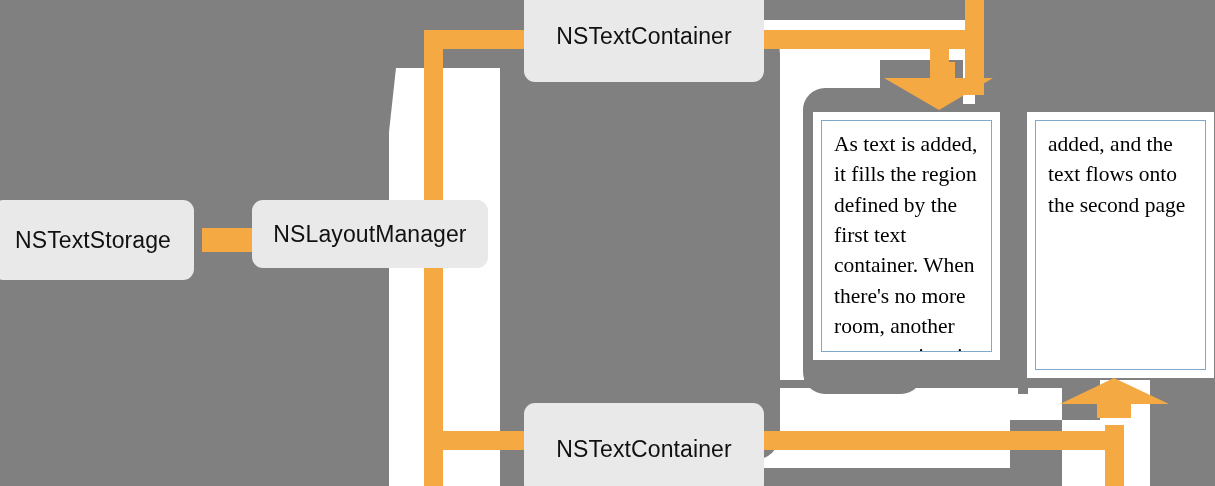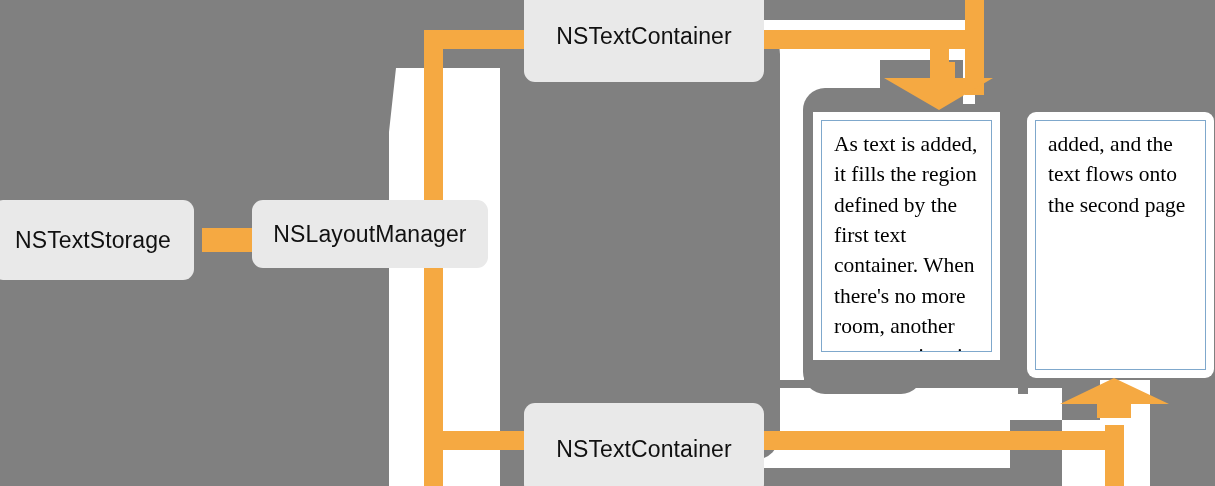--- a/index.html
+++ b/index.html
@@ -55,21 +55,21 @@
     box-sizing: border-box;
     border: 1.5px solid #7fa8cc;
     padding: 8px 10px 8px 12px;
     font-family: "Liberation Serif", serif;
     font-size: 21.5px;
     line-height: 1.41;
     color: #000;
     overflow: hidden;
   }
   #page-one { left: 813px; top: 112px; width: 187px; height: 248px; }
-  #page-two { left: 1027px; top: 112px; width: 187px; height: 266px; border-radius: 9px; }
+  #page-two { left: 1027px; top: 112px; width: 187px; height: 266px; }
 </style>
 </head>
 <body>
 
 <div id="stage">
 
   <svg id="diagram-svg" viewBox="0 0 1215 486" xmlns="http://www.w3.org/2000/svg">
 
     <g>
 

